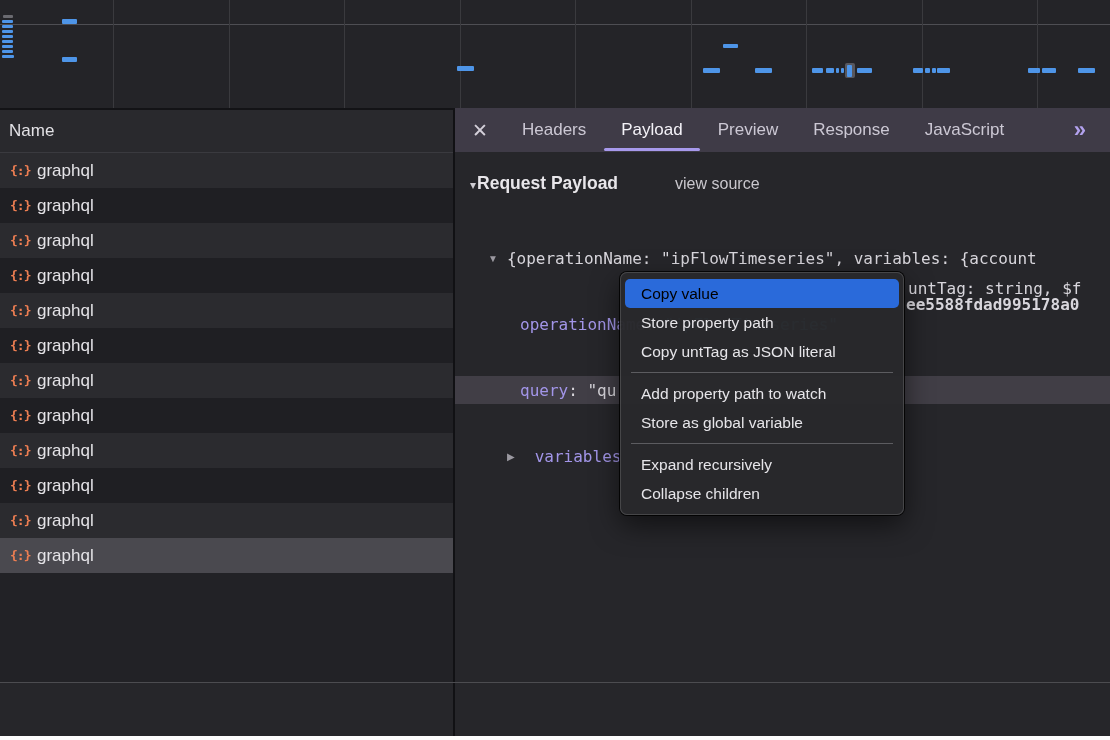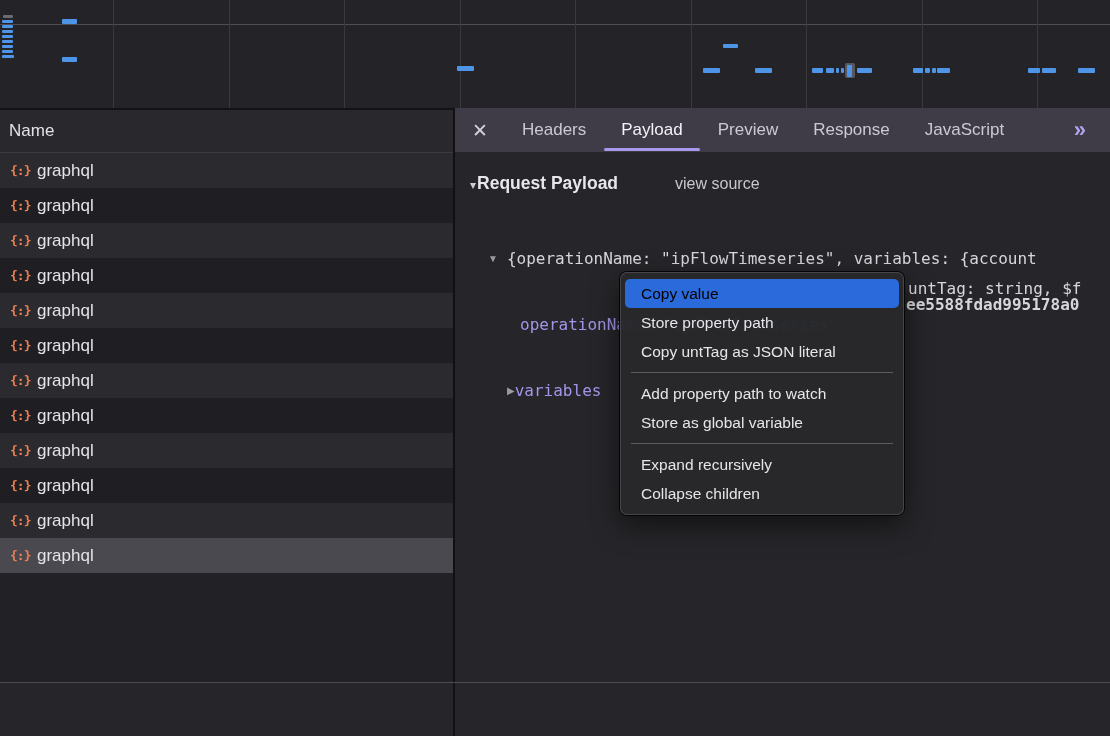--- a/index.html
+++ b/index.html
@@ -187,21 +187,22 @@
       <div class="payload">
         <div class="section-header">
           <span class="sec-tri">▾</span>
             <span class="sec-title">Request Payload</span>
           <span class="view-source">view source</span>
         </div>
 
         <div class="tree">
           <div class="trow" style="padding-left:33px;"><span class="tri">▼</span><span style="margin-left:9px;">{operationName: "ipFlowTimeseries", variables: {account</span></div>
           <div class="trow" style="padding-left:65px;"><span class="k">operationName</span><span>: </span><span class="s">"ipFlowTimeseries"</span></div>
-          <div class="trow" style="padding-left:52px;"><span class="tri">▶</span><span class="k" style="margin-left:0;">variables</span></div>
+          <div class="trow hl" style="padding-left:65px;"><span class="k">query</span><span>: </span><span>"qu</span></div>
+          <div class="trow" style="padding-left:52px;"><span class="tri">▶</span><span class="k" style="margin-left:20px;">variables</span></div>
         </div>
       </div>
     </div>
   </div>
 
   <span class="frag" style="left:908px;top:267px;margin-top:12px;">untTag: string, $f</span>
   <span class="frag" style="left:906px;top:295px;font-weight:bold;">ee5588fdad995178a0</span>
 
   <div class="bottom-divider"></div>
   <div class="bottom-bar">

